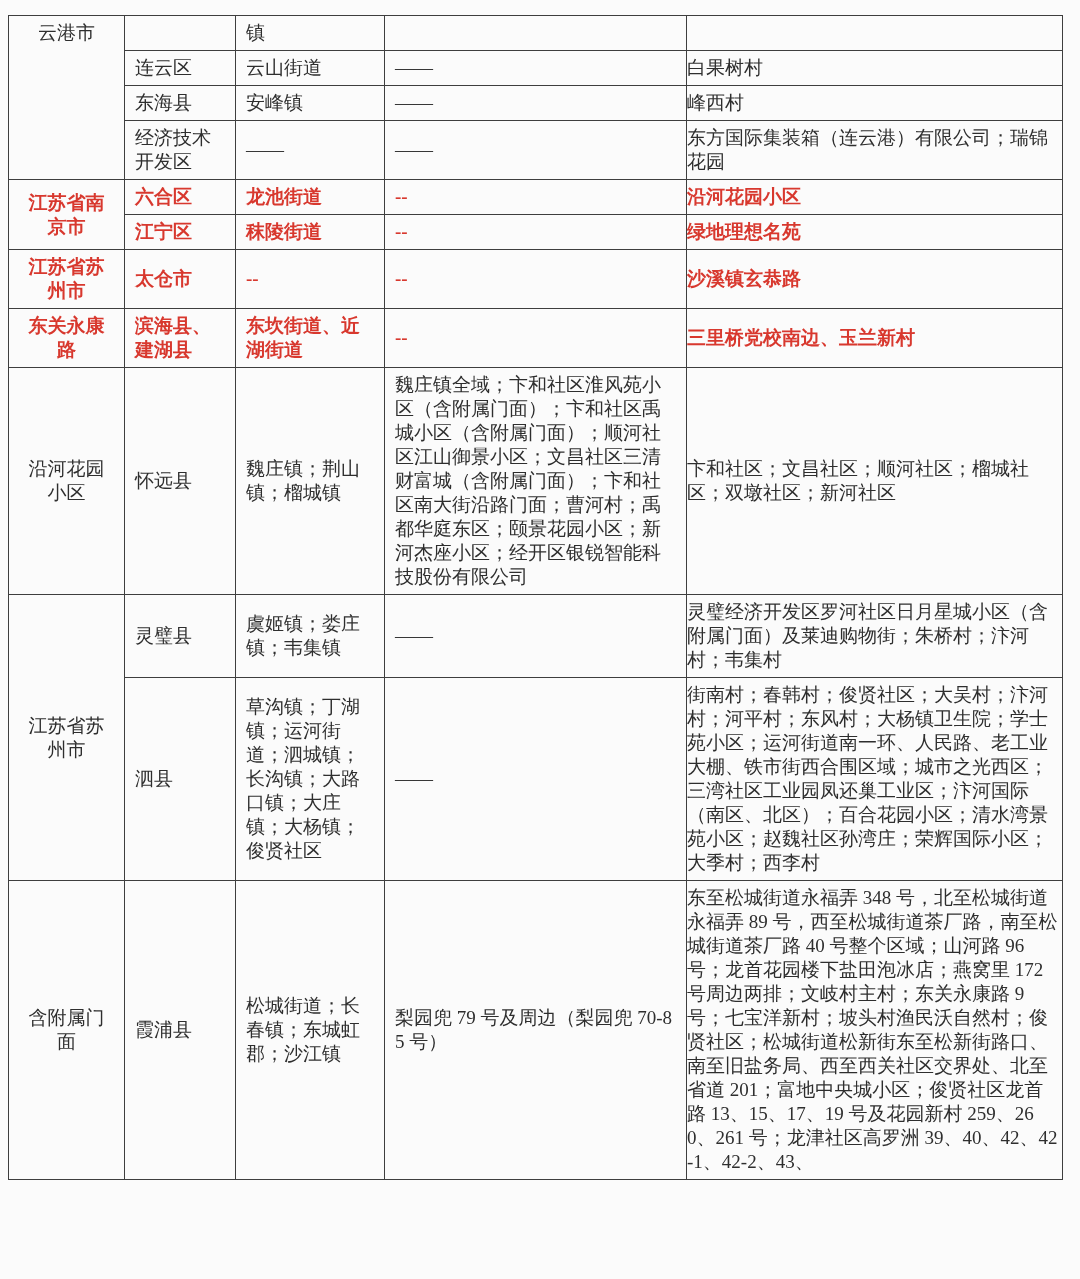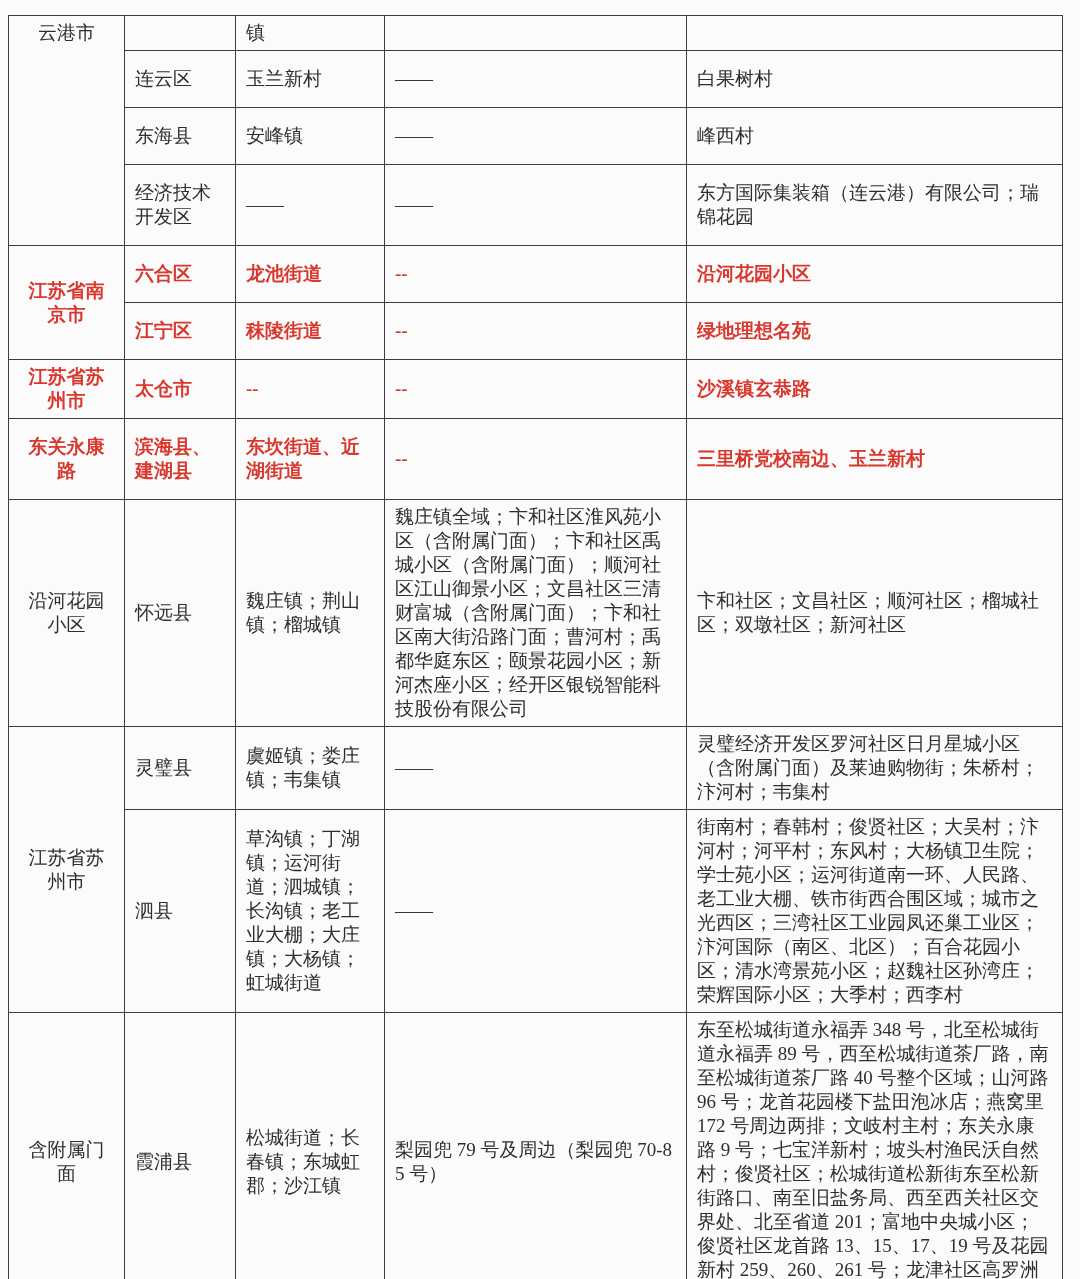--- a/index.html
+++ b/index.html
@@ -26,24 +26,24 @@
     border: 1px solid var(--border);
     font-size: 19px;
     line-height: 24px;
     color: var(--text);
     vertical-align: middle;
     padding: 5px 10px;
     word-break: break-all;
     overflow-wrap: anywhere;
   }
   td.c1 { text-align: center; padding: 5px 13px; }
-  td.c2 { padding: 16px 10px; }
+  td.c2 { padding: 5px 10px; }
   td.c3 { padding: 5px 10px; }
   td.c4 { padding: 5px 10px; }
-  td.c5 { padding: 5px 10px; }
+  td.c5 { padding: 5px 0; }
   tr.red td { color: var(--red); font-weight: bold; }
   td.vtop { vertical-align: top; }
 </style>
 </head>
 <body>
 
 <div class="page">
   <table class="risk-table">
     <colgroup>
       <col style="width:116px">
@@ -55,21 +55,21 @@
     <tbody>
       <tr>
         <td class="c1 vtop" rowspan="4">云港市</td>
         <td class="c2"></td>
         <td class="c3">镇</td>
         <td class="c4"></td>
         <td class="c5"></td>
       </tr>
       <tr>
         <td class="c2">连云区</td>
-        <td class="c3">玉兰新村</td>
+        <td class="c3">云山街道</td>
         <td class="c4">——</td>
         <td class="c5">白果树村</td>
       </tr>
       <tr>
         <td class="c2">东海县</td>
         <td class="c3">安峰镇</td>
         <td class="c4">——</td>
         <td class="c5">峰西村</td>
       </tr>
       <tr>
@@ -114,21 +114,21 @@
       </tr>
       <tr>
         <td class="c1" rowspan="2">江苏省苏州市</td>
         <td class="c2">灵璧县</td>
         <td class="c3">虞姬镇；娄庄镇；韦集镇</td>
         <td class="c4">——</td>
         <td class="c5">灵璧经济开发区罗河社区日月星城小区（含附属门面）及莱迪购物街；朱桥村；汴河村；韦集村</td>
       </tr>
       <tr>
         <td class="c2">泗县</td>
-        <td class="c3">草沟镇；丁湖镇；运河街道；泗城镇；长沟镇；老工业大棚；大庄镇；大杨镇；虹城街道</td>
+        <td class="c3">草沟镇；丁湖镇；运河街道；泗城镇；长沟镇；大路口镇；大庄镇；大杨镇；俊贤社区</td>
         <td class="c4">——</td>
         <td class="c5">街南村；春韩村；俊贤社区；大吴村；汴河村；河平村；东风村；大杨镇卫生院；学士苑小区；运河街道南一环、人民路、老工业大棚、铁市街西合围区域；城市之光西区；三湾社区工业园凤还巢工业区；汴河国际（南区、北区）；百合花园小区；清水湾景苑小区；赵魏社区孙湾庄；荣辉国际小区；大季村；西李村</td>
       </tr>
       <tr>
         <td class="c1">含附属门面</td>
         <td class="c2">霞浦县</td>
         <td class="c3">松城街道；长春镇；东城虹郡；沙江镇</td>
         <td class="c4">梨园兜 79 号及周边（梨园兜 70-85 号）</td>
         <td class="c5">东至松城街道永福弄 348 号，北至松城街道永福弄 89 号，西至松城街道茶厂路，南至松城街道茶厂路 40 号整个区域；山河路 96 号；龙首花园楼下盐田泡冰店；燕窝里 172 号周边两排；文岐村主村；东关永康路 9 号；七宝洋新村；坡头村渔民沃自然村；俊贤社区；松城街道松新街东至松新街路口、南至旧盐务局、西至西关社区交界处、北至省道 201；富地中央城小区；俊贤社区龙首路 13、15、17、19 号及花园新村 259、260、261 号；龙津社区高罗洲 39、40、42、42-1、42-2、43、</td>
       </tr>

